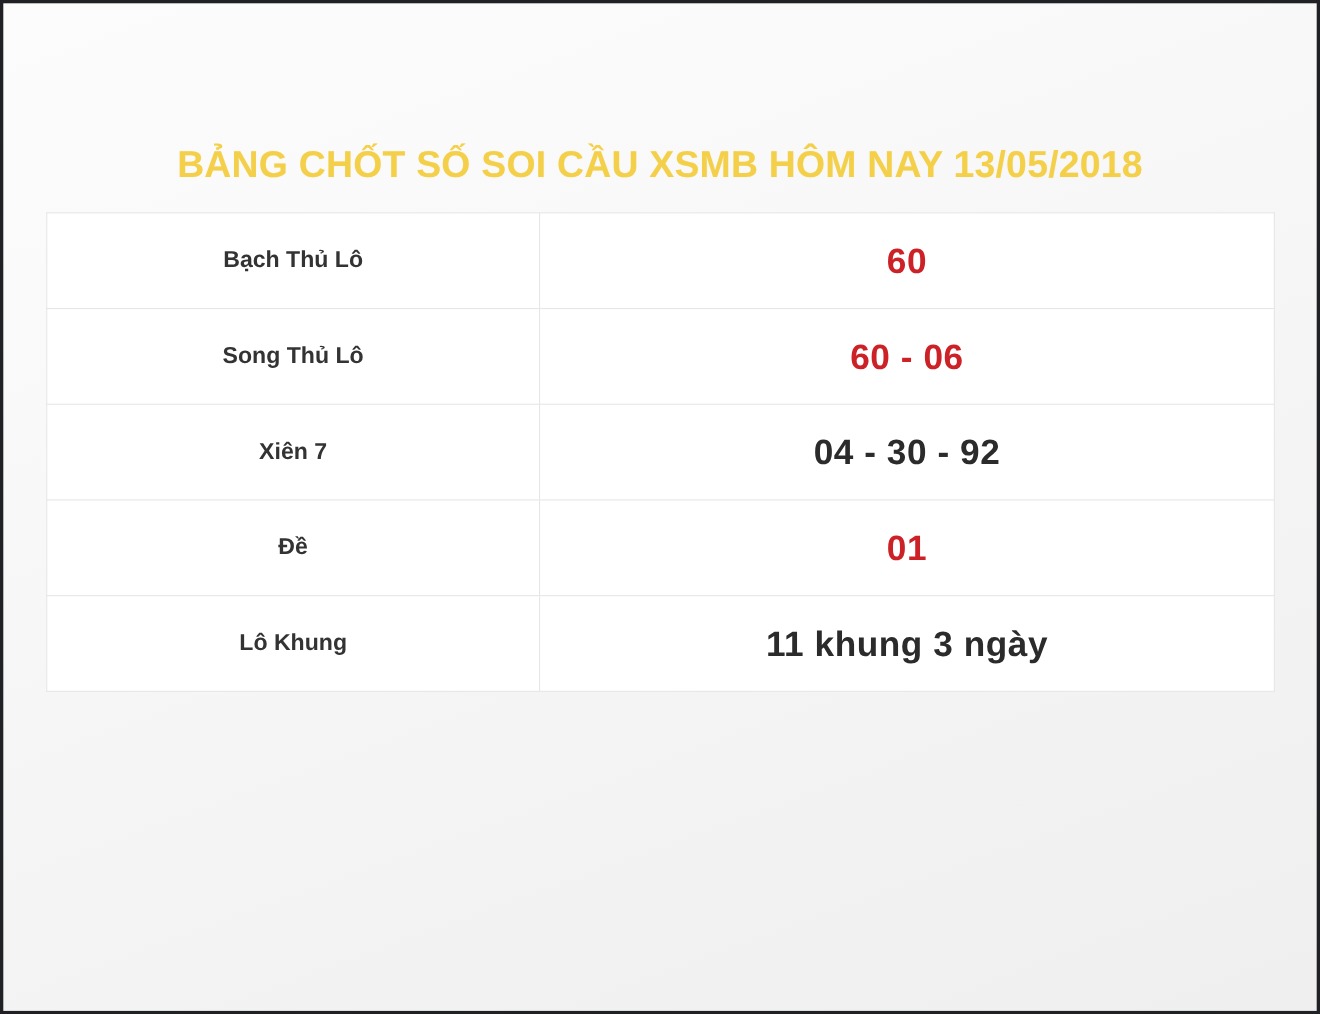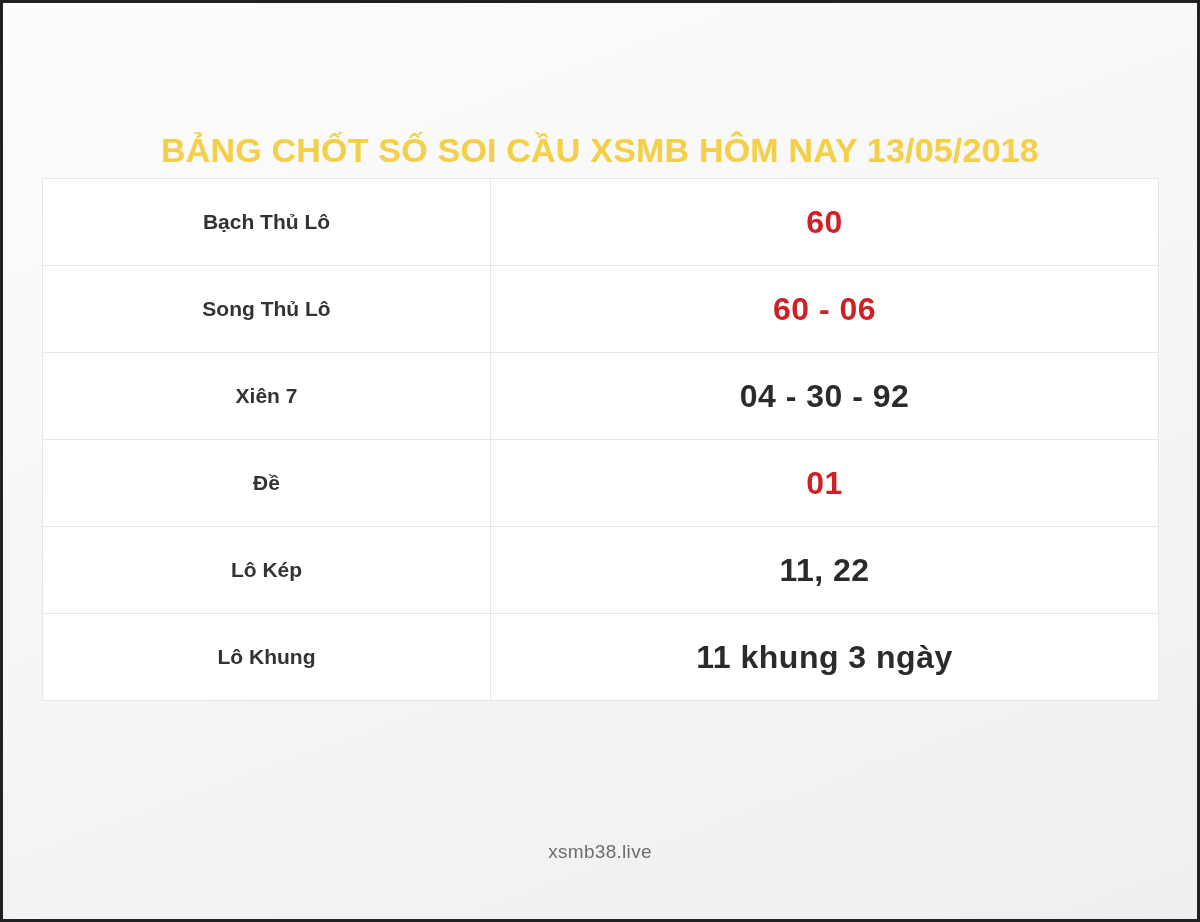--- a/index.html
+++ b/index.html
@@ -39,21 +39,21 @@
     font-weight: bold;
     letter-spacing: 0.2px;
     color: #f4d04a;
     white-space: nowrap;
     text-shadow: 0 0 1px rgba(244,208,74,0.25);
   }
 
   .chot-table {
     position: absolute;
     left: 39px;
-    top: 175px;
+    top: 190px;
     width: 1116px;
     border-collapse: collapse;
     background: #ffffff;
     table-layout: fixed;
   }
 
   .chot-table tr { height: 87px; }
 
   .chot-table td {
     border: 1px solid #e6e6e6;
@@ -121,30 +121,23 @@
       <tr>
         <td class="label-cell">Xiên 7</td>
         <td class="value-cell">04 - 30 - 92</td>
       </tr>
 
       <tr>
         <td class="label-cell">Đề</td>
         <td class="value-cell is-red">01</td>
       </tr>
 
-      <tr>
-        <td class="label-cell">Lô Kép</td>
-        <td class="value-cell">11, 22</td>
-      </tr>
 
       <tr>
         <td class="label-cell">Lô Khung</td>
         <td class="value-cell">11 khung 3 ngày</td>
       </tr>
 
     </tbody>
   </table>
 
-  <div class="footer">
-    <span class="footer-text">xsmb38.live</span>
-  </div>
 
 </div>
 
 </body></html>

